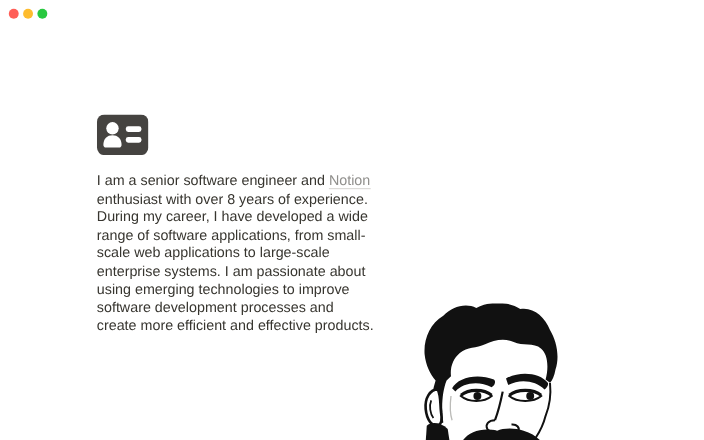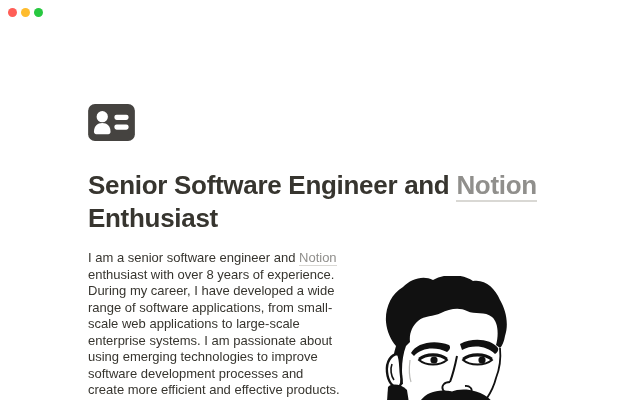--- a/index.html
+++ b/index.html
@@ -71,21 +71,20 @@
   <span>
     <svg class="page-icon" viewBox="0 0 48 38" xmlns="http://www.w3.org/2000/svg">
       <rect x="0" y="0" width="48" height="38" rx="7" fill="var(--icon)"></rect>
       <circle cx="14.5" cy="13" r="5.8" fill="#ffffff"></circle>
       <path d="M6,28.6 C6,22.5 9.6,19.4 14.5,19.4 C19.4,19.4 23,22.5 23,28.6 C23,30 22,31 20.7,31 L8.3,31 C7,31 6,30 6,28.6 Z" fill="#ffffff"></path>
       <rect x="27" y="11" width="14.5" height="5.4" rx="2.2" fill="#ffffff"></rect>
       <rect x="27" y="21" width="14.5" height="5.4" rx="2.2" fill="#ffffff"></rect>
     </svg>
   </span>
 
-  <h1 class="page-title"><span>Senior Software Engineer and </span><a class="mention">Notion</a><span> Enthusiast</span></h1>
 
   <p class="bio"><span>I am a senior software engineer and </span><a class="mention">Notion</a><span> enthusiast with over 8 years of experience. During my career, I have developed a wide range of software applications, from small-scale web applications to large-scale enterprise systems. I am passionate about using emerging technologies to improve software development processes and create more efficient and effective products.</span></p>
 
 </div>
 
 <svg class="portrait" viewBox="0 0 130 140" xmlns="http://www.w3.org/2000/svg">
 
   <path fill="#111111" d="M3,46
     C2,32 8,18 20,11
     C28,3 40,-1 50,4

